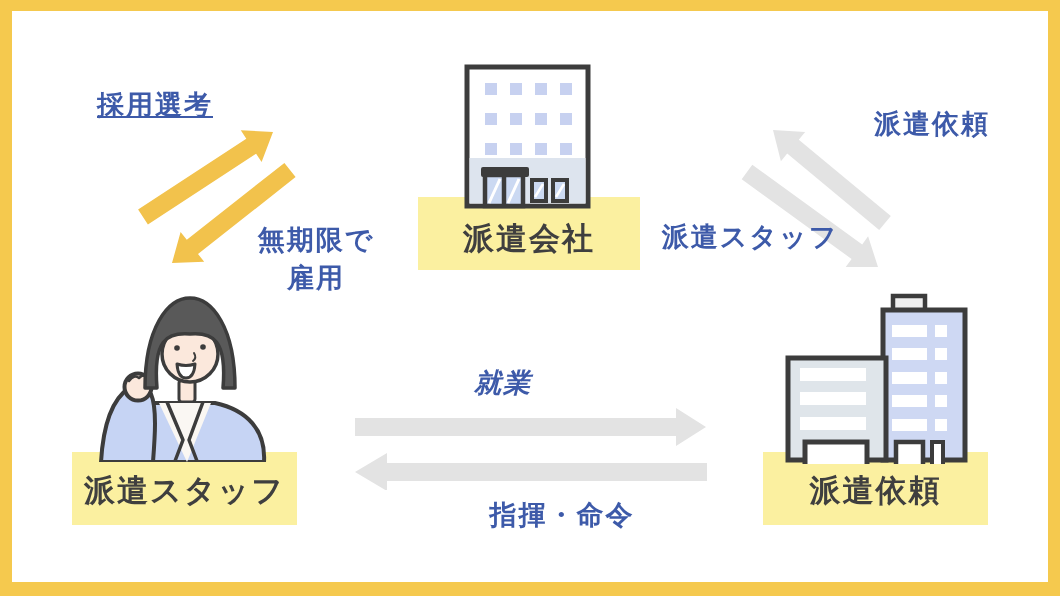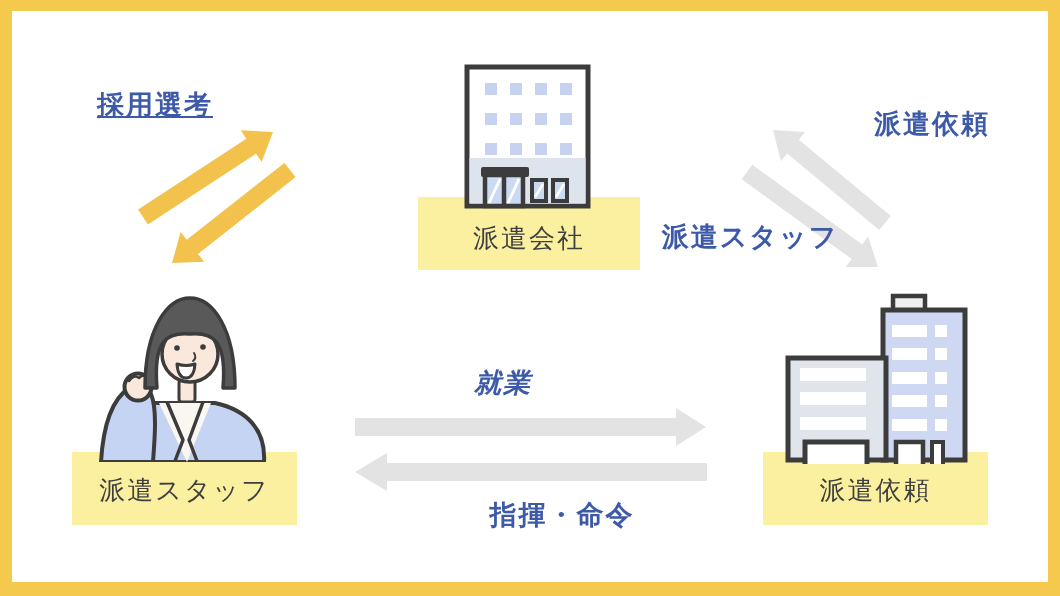--- a/index.html
+++ b/index.html
@@ -17,21 +17,21 @@
     background:#ffffff;
   }
   
   .label-box{
     position:absolute;width:225px;height:73px;
     background:var(--box-yellow,#FBF0A0);
     display:flex;align-items:center;justify-content:center;
     z-index:1;
   }
   .label-box span{
-    font-size:26px;font-weight:normal;letter-spacing:2px;
+    font-size:31px;font-weight:bold;letter-spacing:2px;
     color:var(--text-dark,#3F3F3F);
   }
   .box-company{left:418px;top:197px;width:222px;padding-top:10px;box-sizing:border-box;}
   .box-staff{left:72px;top:452px;padding-top:4px;box-sizing:border-box;}
   .box-client{left:763px;top:452px;padding-top:4px;box-sizing:border-box;}
   
   .icon{position:absolute;z-index:2;}
   
   .rel-label{
     position:absolute;z-index:3;transform:translateX(-50%);
@@ -141,20 +141,24 @@
   </svg>
 
   <svg class="icon" style="left:350px;top:405px;" width="365" height="85" viewBox="0 0 365 85">
     <polygon style="fill:var(--arrow-gray,#E3E3E3)" points="5,13 326,13 326,3 356,22 326,41 326,31 5,31"></polygon>
     <polygon style="fill:var(--arrow-gray,#E3E3E3)" points="357,58 37,58 37,48 5,67 37,86 37,76 357,76"></polygon>
   </svg>
 
   <div class="rel-label" style="left:155px;top:86px;text-decoration:underline;">
     <span class="line">採用選考</span>
   </div>
+  <div class="rel-label" style="left:316px;top:221px;">
+    <span class="line">無期限で</span>
+    <span class="line">雇用</span>
+  </div>
   <div class="rel-label" style="left:932px;top:105px;">
     <span class="line">派遣依頼</span>
   </div>
   <div class="rel-label" style="left:750px;top:218px;">
     <span class="line">派遣スタッフ</span>
   </div>
   <div class="rel-label" style="left:503px;top:364px;font-style:italic;">
     <span class="line">就業</span>
   </div>
   <div class="rel-label" style="left:562px;top:496px;">

